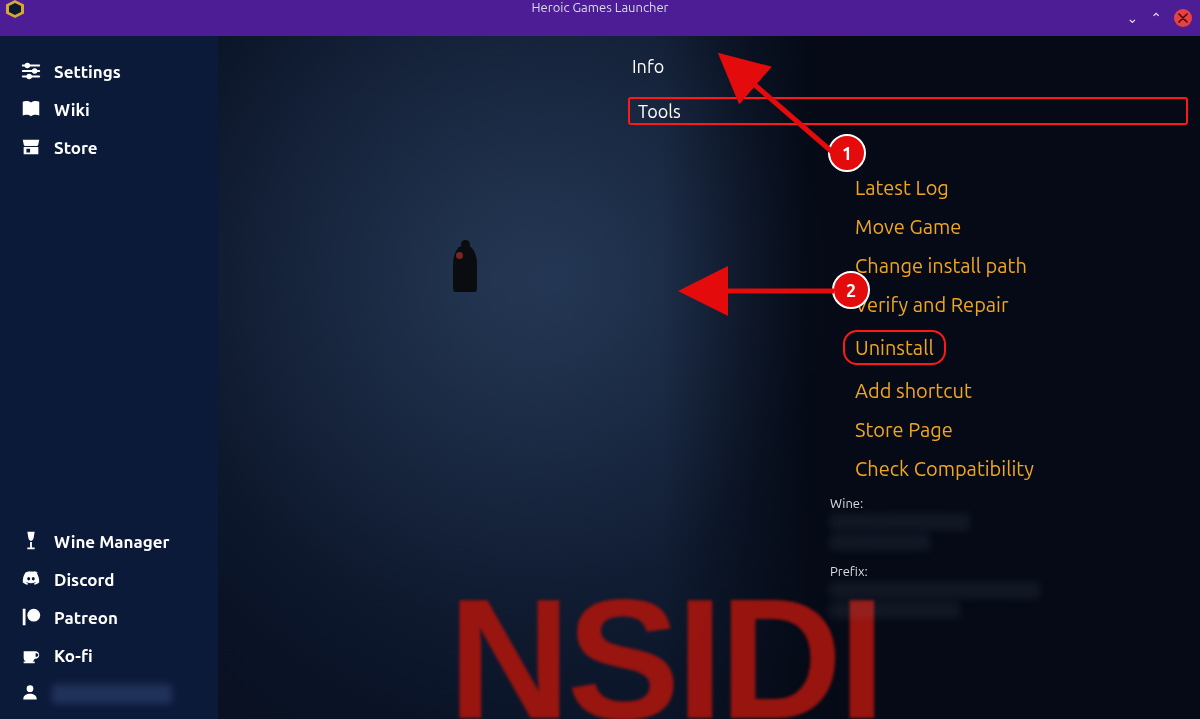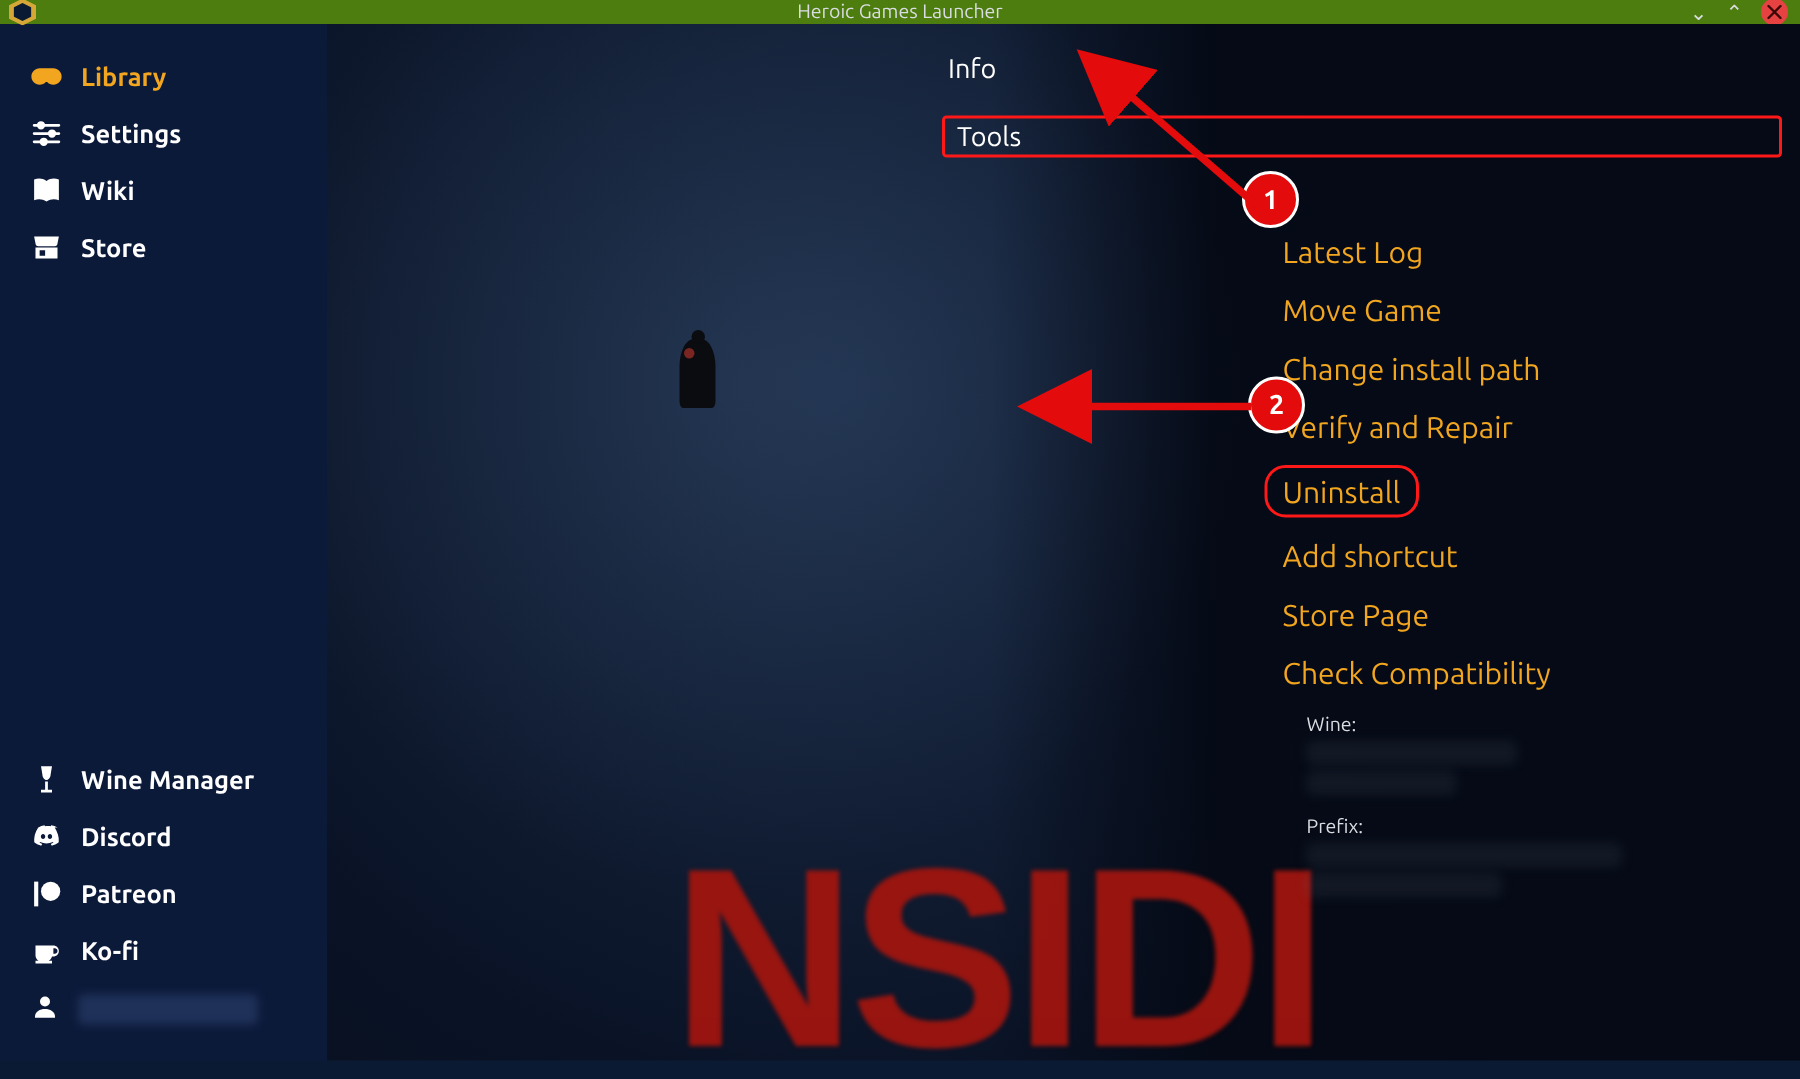--- a/index.html
+++ b/index.html
@@ -1,24 +1,23 @@
 <!DOCTYPE html>
 <html><head>
 <meta charset="utf-8">
 <style>
   * { box-sizing: border-box; margin: 0; padding: 0; }
   html, body { width: 1200px; height: 719px; overflow: hidden; font-family: "Segoe UI", "Ubuntu", sans-serif; }
   body { background: #0b1a33; color: #ffffff; }
 
   
   .titlebar {
-    height: 16px;
-    background: #4d7c0f;
+    height: 36px;
+    background: #4c1d95;
     display: flex;
-    align-items: center;
     position: relative;
   }
   .titlebar .app-icon {
     width: 18px; height: 18px; margin-left: 6px;
     background: #d4a737;
     clip-path: polygon(50% 0%, 100% 25%, 100% 75%, 50% 100%, 0% 75%, 0% 25%);
     position: relative;
   }
   .titlebar .app-icon:after {
     content:""; position:absolute; inset:3px; background:#0b1a33;
@@ -120,21 +119,21 @@
     color:#f2a61f; font-size:20px; cursor:pointer; padding:2px 2px;
     width:max-content;
   }
   .tool-list .tool.highlight {
     border:2px solid #ff1818; border-radius:14px; padding:4px 10px;
     margin-left:-10px;
   }
 
   
   .info-block {
-    position:absolute; left:653px; top:460px; font-size:13px; color:#cfcfcf;
+    position:absolute; left:612px; top:460px; font-size:13px; color:#cfcfcf;
   }
   .info-block .row { margin-bottom:8px; }
   .info-block .label { color:#d9dde1; }
   .info-block .blur {
     height:16px; background:rgba(120,130,150,0.12); filter:blur(4px); border-radius:3px; margin-top:4px;
   }
   .info-block .blur.w1 { width:140px; }
   .info-block .blur.w2 { width:100px; }
   .info-block .blur.w3 { width:210px; }
   .info-block .blur.w4 { width:130px; }
@@ -164,28 +163,20 @@
           <path d="M1 1 L9 9 M9 1 L1 9" stroke="#3d0808" stroke-width="1.6" stroke-linecap="round"></path>
         </svg>
     </span>
   </div>
 </div>
 
 <div class="app">
   <nav class="sidebar">
     <div class="section-top">
 
-      <div class="nav-item active">
-        <span class="icon">
-          <svg viewBox="0 0 24 24" fill="currentColor">
-              <path d="M6 9h2v2h2v2H8v2H6v-2H4v-2h2V9zm10 .5a1.5 1.5 0 110 3 1.5 1.5 0 010-3zM19 12a1.5 1.5 0 110 3 1.5 1.5 0 010-3zM7 6h10c3.3 0 6 2.7 6 6s-2.7 6-6 6c-1.8 0-3.4-.8-4.5-2h-1C10.4 17.2 8.8 18 7 18c-3.3 0-6-2.7-6-6s2.7-6 6-6z"></path>
-            </svg>
-        </span>
-        <span>Library</span>
-      </div>
 
       <div class="nav-item">
         <span class="icon">
           <svg viewBox="0 0 24 24" fill="none" stroke="currentColor" stroke-width="2" stroke-linecap="round">
               <path d="M3 6h18M3 12h18M3 18h18"></path>
               <circle cx="8" cy="6" r="2" fill="currentColor"></circle>
               <circle cx="16" cy="12" r="2" fill="currentColor"></circle>
               <circle cx="10" cy="18" r="2" fill="currentColor"></circle>
             </svg>
         </span>

